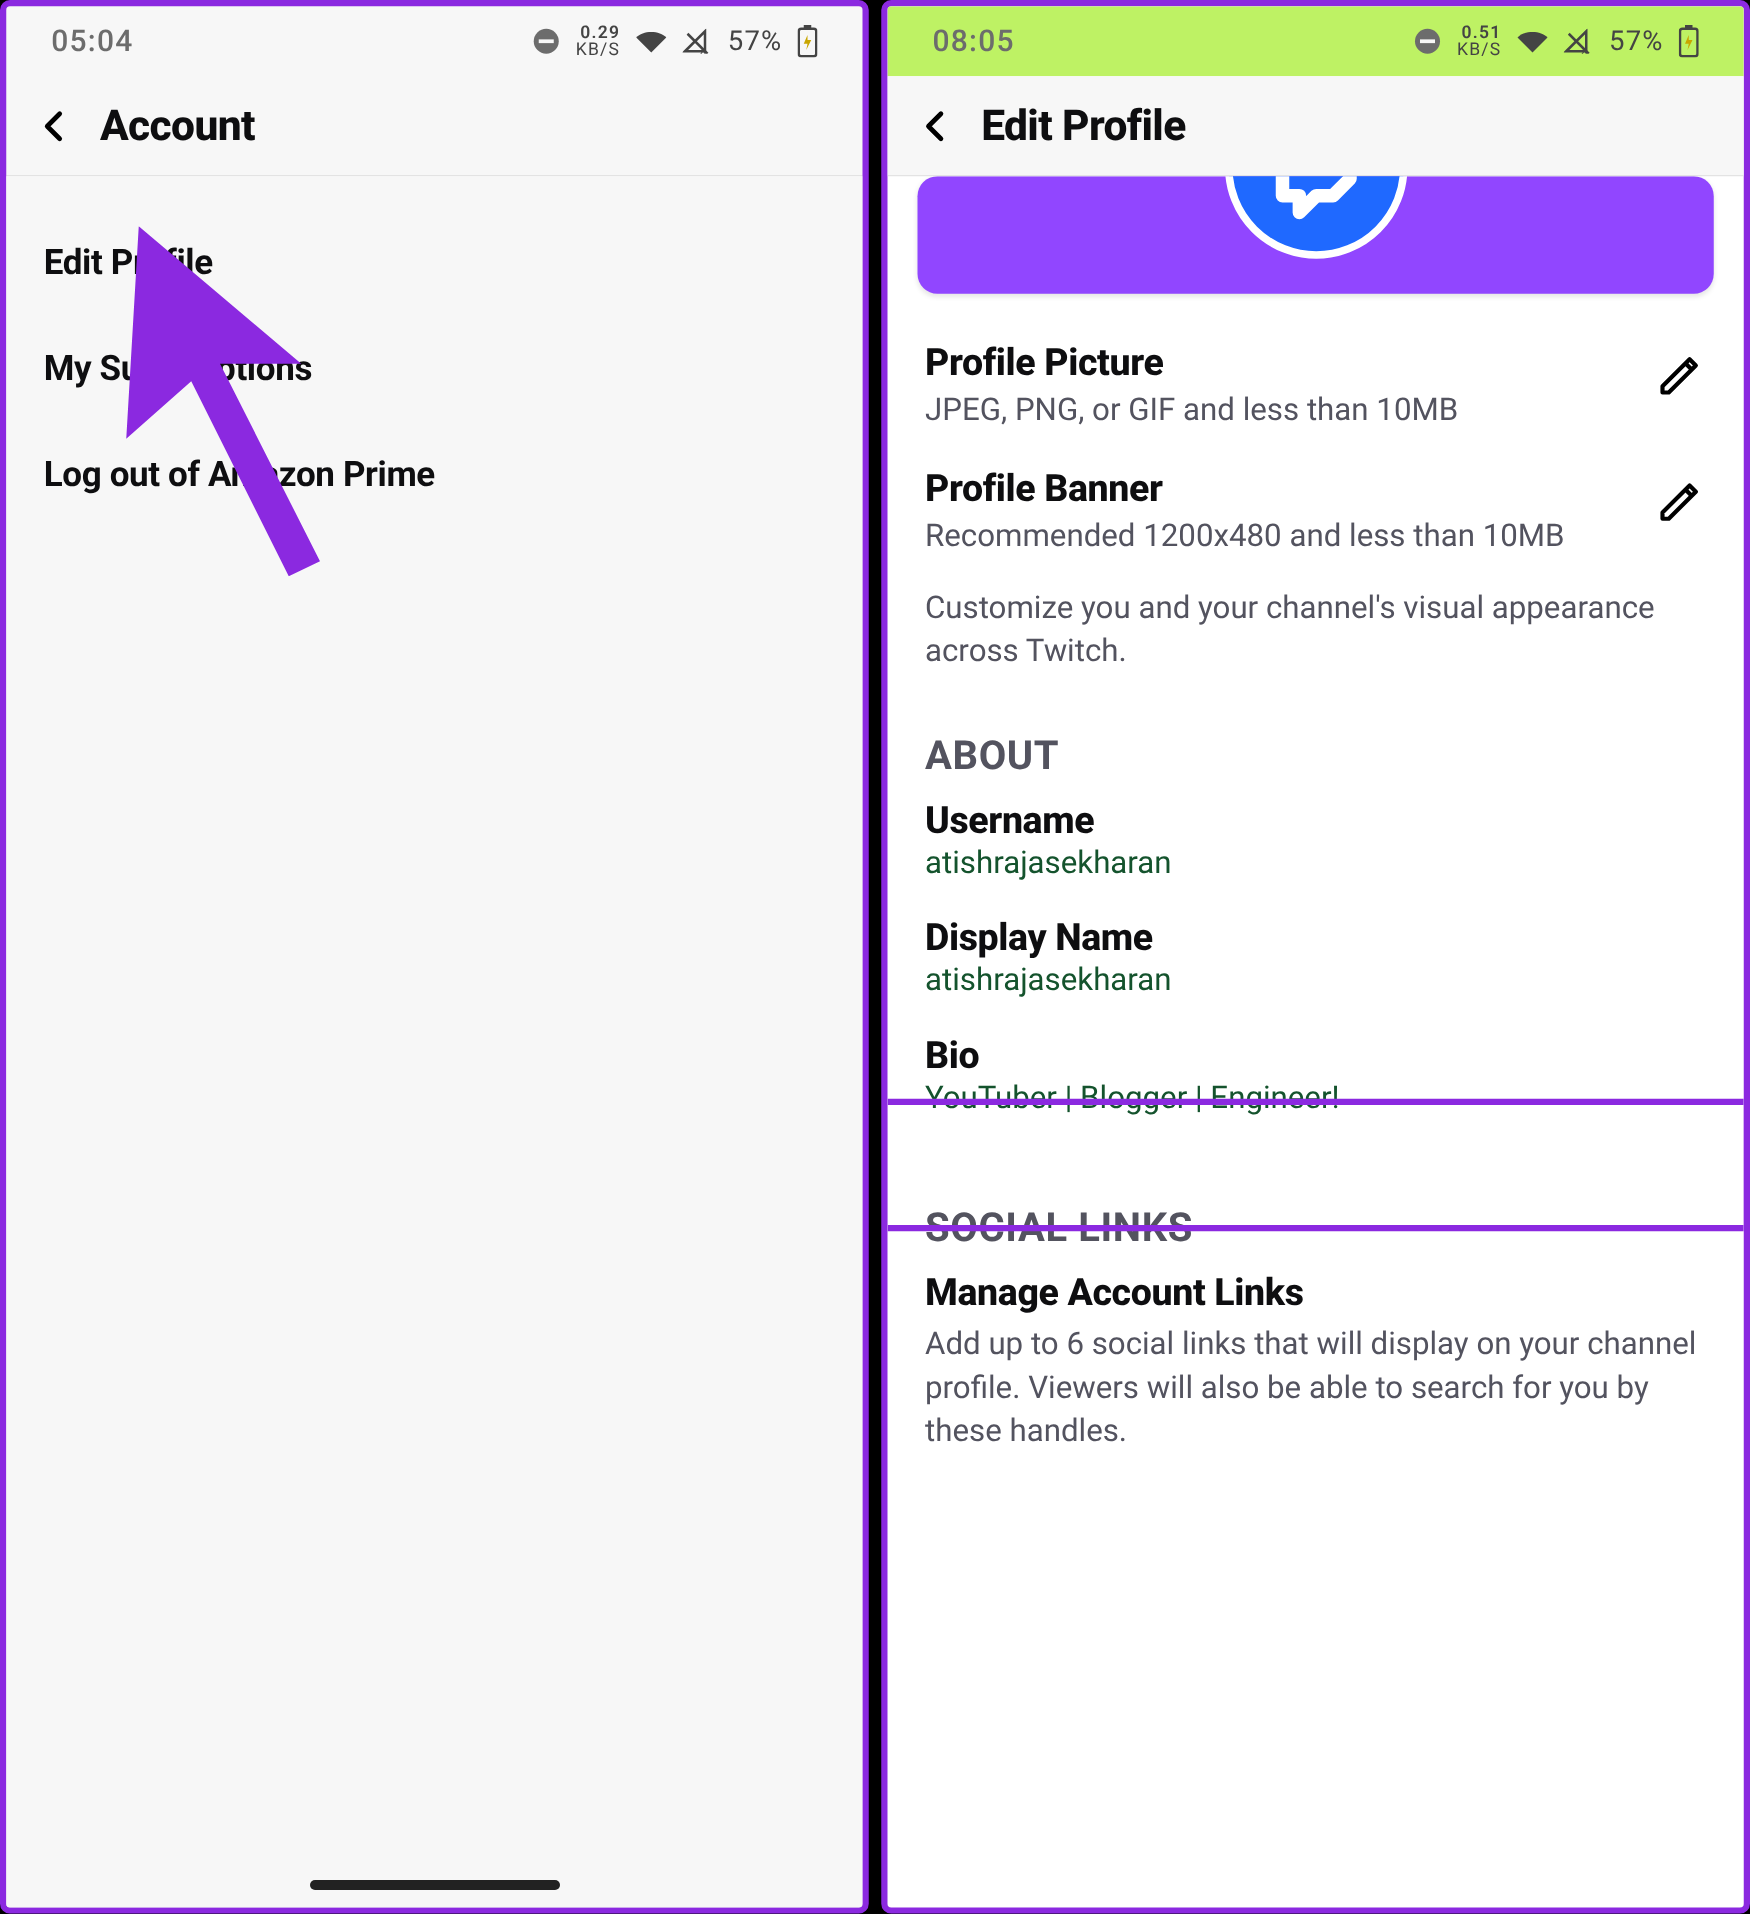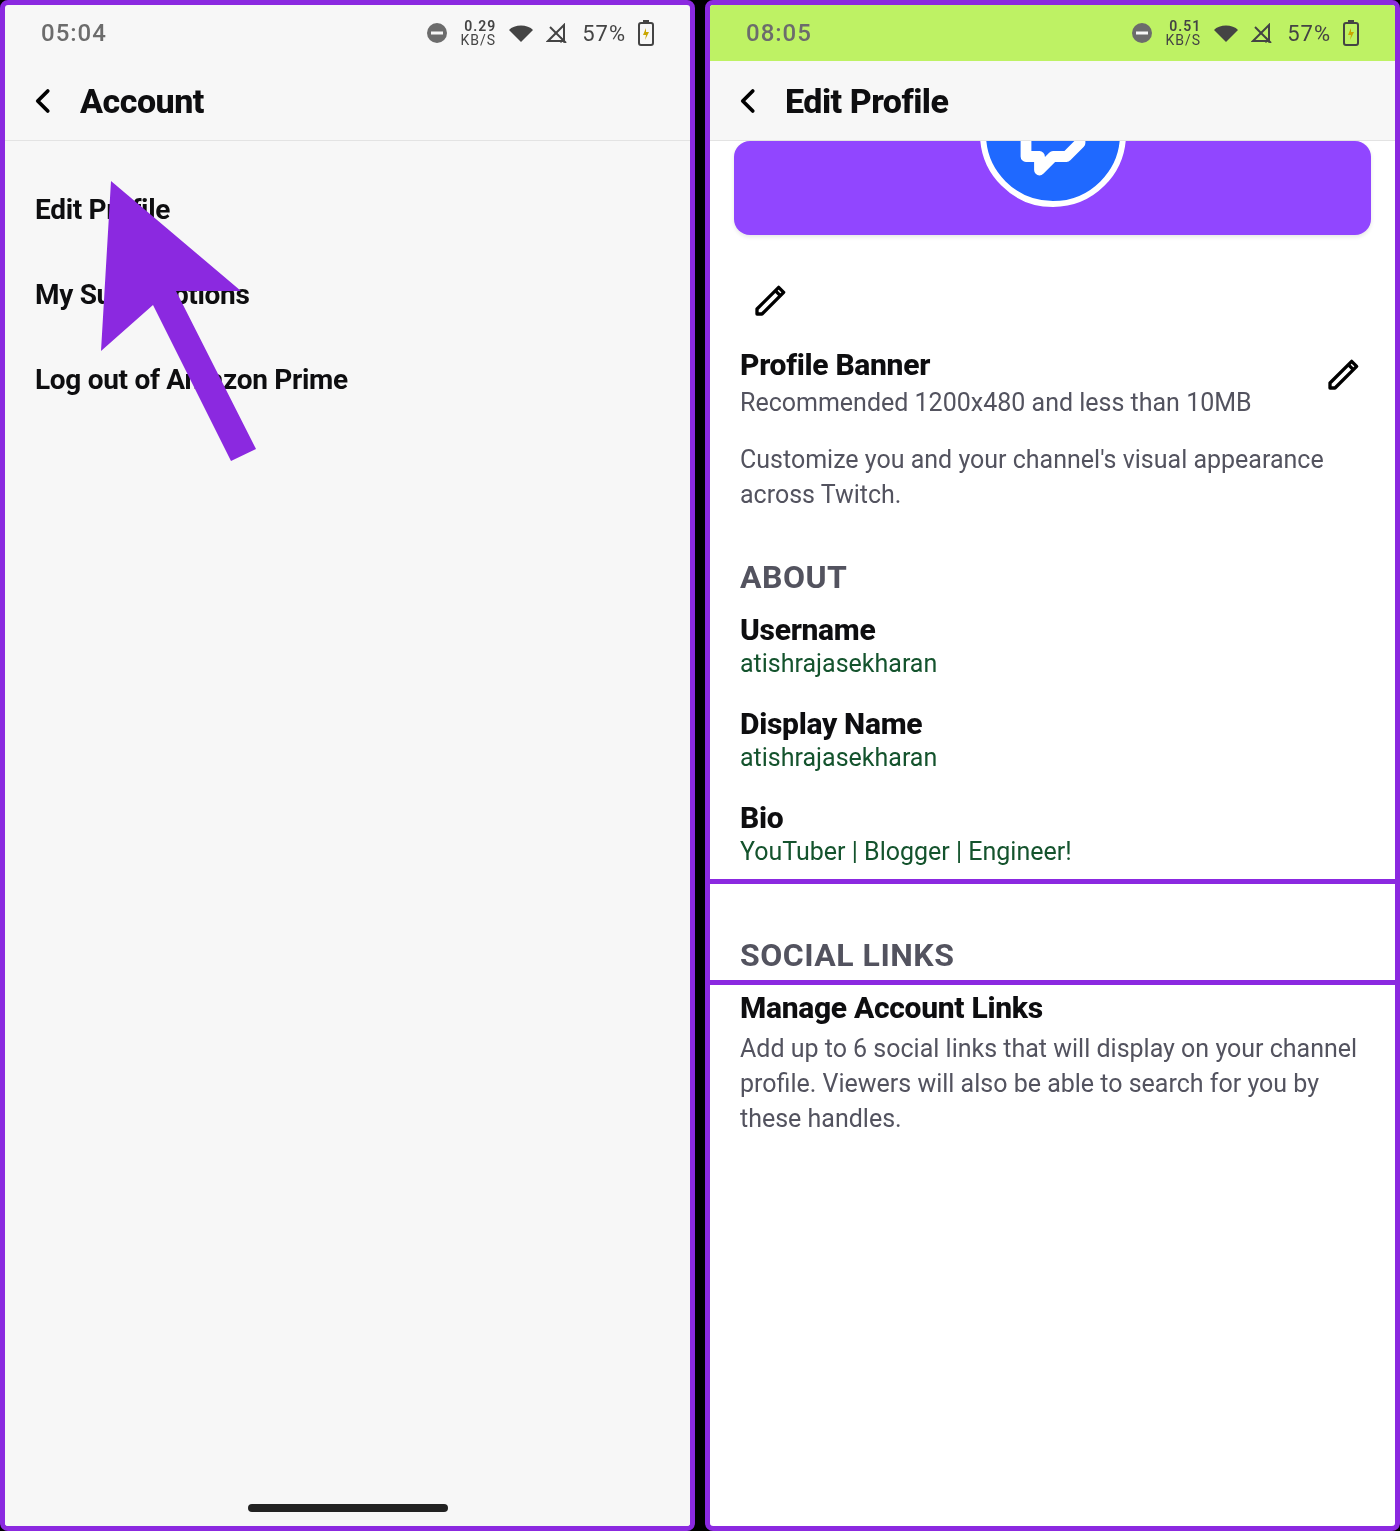--- a/index.html
+++ b/index.html
@@ -133,20 +133,24 @@
           <svg width="90" height="90" viewBox="0 0 100 100">
               <path d="M20 10 H80 V60 L65 75 H50 L35 90 V75 H20 Z" fill="none" stroke="#fff" stroke-width="12" stroke-linejoin="round"></path>
               <rect x="36" y="30" width="10" height="22" fill="#fff"></rect>
               <rect x="56" y="30" width="10" height="22" fill="#fff"></rect>
             </svg>
         </div>
       </div>
 
       <div class="section">
         <div class="row">
+          <div class="txt">
+            <div class="row-title">Profile Picture</div>
+            <div class="row-sub">JPEG, PNG, or GIF and less than 10MB</div>
+          </div>
           <svg class="pencil" viewBox="0 0 24 24">
               <path d="M3 21 L6 21 L19 8 L16 5 L3 18 Z" fill="none" stroke="#000" stroke-width="2" stroke-linejoin="round"></path>
               <path d="M14 7 L17 10" stroke="#000" stroke-width="2"></path>
             </svg>
         </div>
 
         <div class="row">
           <div class="txt">
             <div class="row-title">Profile Banner</div>
             <div class="row-sub">Recommended 1200x480 and less than 10MB</div>

